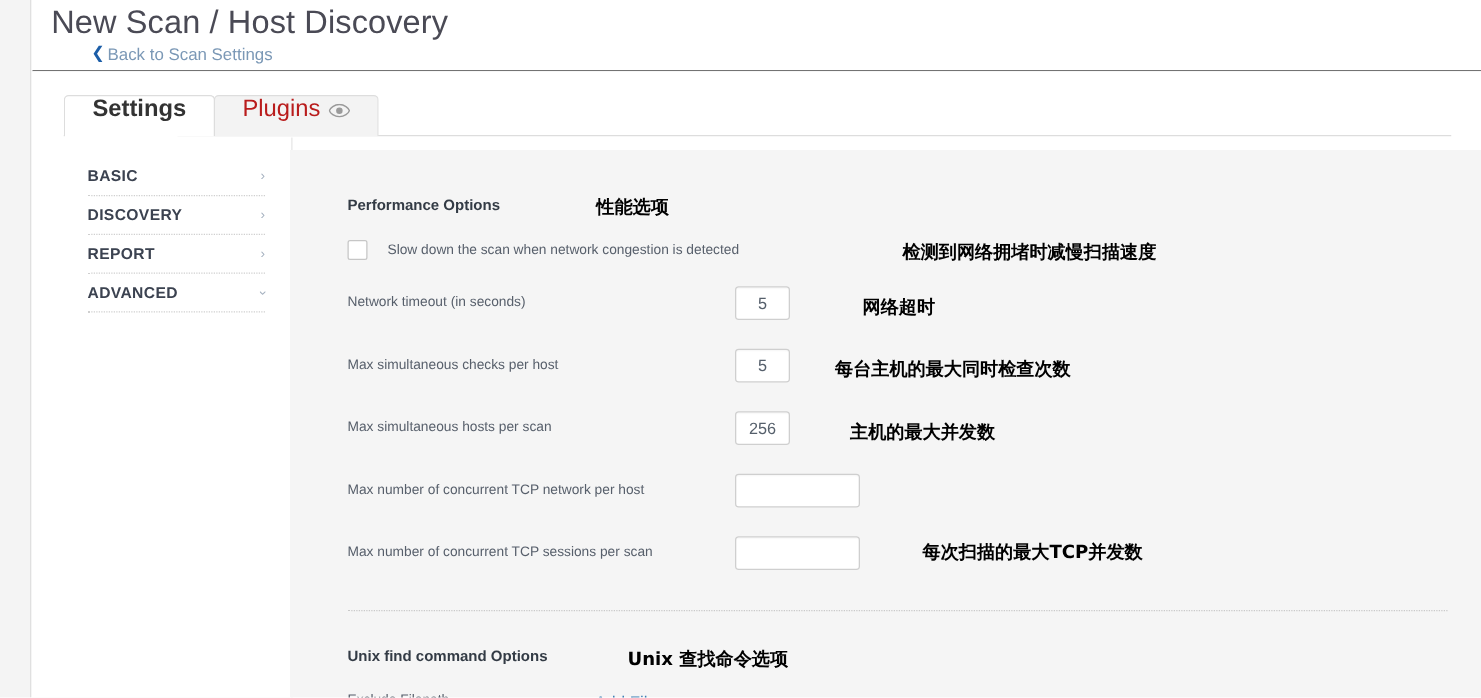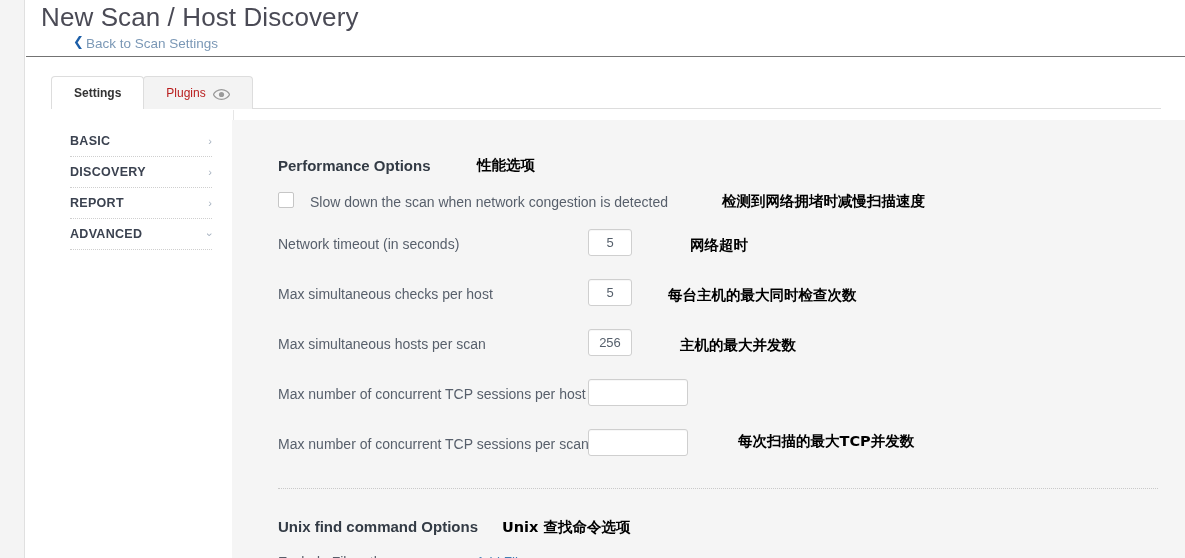--- a/index.html
+++ b/index.html
@@ -75,22 +75,22 @@
     position: absolute;
     left: 25px; top: 19px;
     display: flex;
     align-items: flex-end;
   }
   .tab {
     position: relative;
     height: 33px;
     padding: 0 22px;
     display: flex;
-    align-items: center;
-    font-size: 12px;
+    align-items: flex-start;
+    font-size: 19px;
     border: 1px solid #dddddd;
     border-bottom: none;
     border-radius: 4px 4px 0 0;
     cursor: pointer;
     white-space: nowrap;
   }
   .tab.active {
     background: #ffffff;
     color: #333333;
     font-weight: bold;
@@ -177,38 +177,38 @@
   .panel {
     position: absolute;
     left: 202px; top: 10px;
     width: 957px;
     height: 438px;
     background: #f5f5f5;
   }
 
   .section-title {
     position: absolute;
-    font-size: 15px;
+    font-size: 12px;
     font-weight: bold;
     color: #333b45;
     white-space: nowrap;
   }
 
   .anno {
     position: absolute;
     font-size: 14.5px;
     font-weight: bold;
     color: #000000;
     white-space: nowrap;
     font-family: "DejaVu Sans", "Liberation Sans", sans-serif;
   }
 
   .field-label {
     position: absolute;
-    font-size: 14px;
+    font-size: 11px;
     color: #575f6b;
     white-space: nowrap;
   }
 
   .chk {
     position: absolute;
     width: 16px; height: 16px;
     background: #ffffff;
     border: 1px solid #c6c6c6;
     border-radius: 2px;
@@ -315,21 +315,21 @@
       <div class="anno" style="left:458px; top:116px;">网络超时</div>
 
       <div class="field-label" style="left:46px; top:166px;">Max simultaneous checks per host</div>
       <input class="txtin sm" style="left: 356px; top: 159px;" type="text" value="5">
       <div class="anno" style="left:436px; top:166px;">每台主机的最大同时检查次数</div>
 
       <div class="field-label" style="left:46px; top:216px;">Max simultaneous hosts per scan</div>
       <input class="txtin sm" style="left: 356px; top: 209px;" type="text" value="256">
       <div class="anno" style="left:448px; top:216px;">主机的最大并发数</div>
 
-      <div class="field-label" style="left:46px; top:266px;">Max number of concurrent TCP sessions per host</div>
+      <div class="field-label" style="left:46px; top:266px;">Max number of concurrent TCP network per host</div>
       <input class="txtin lg" style="left: 356px; top: 259px;" type="text" value="">
 
       <div class="field-label" style="left:46px; top:316px;">Max number of concurrent TCP sessions per scan</div>
       <input class="txtin lg" style="left: 356px; top: 309px;" type="text" value="">
       <div class="anno" style="left:506px; top:312px;">每次扫描的最大TCP并发数</div>
 
       <div class="divider" style="left:46px; top:368px; width:880px;"></div>
 
       <div class="section-title" style="left:46px; top:398px;">Unix find command Options</div>
       <div class="anno" style="left:270px; top:398px;">Unix 查找命令选项</div>

